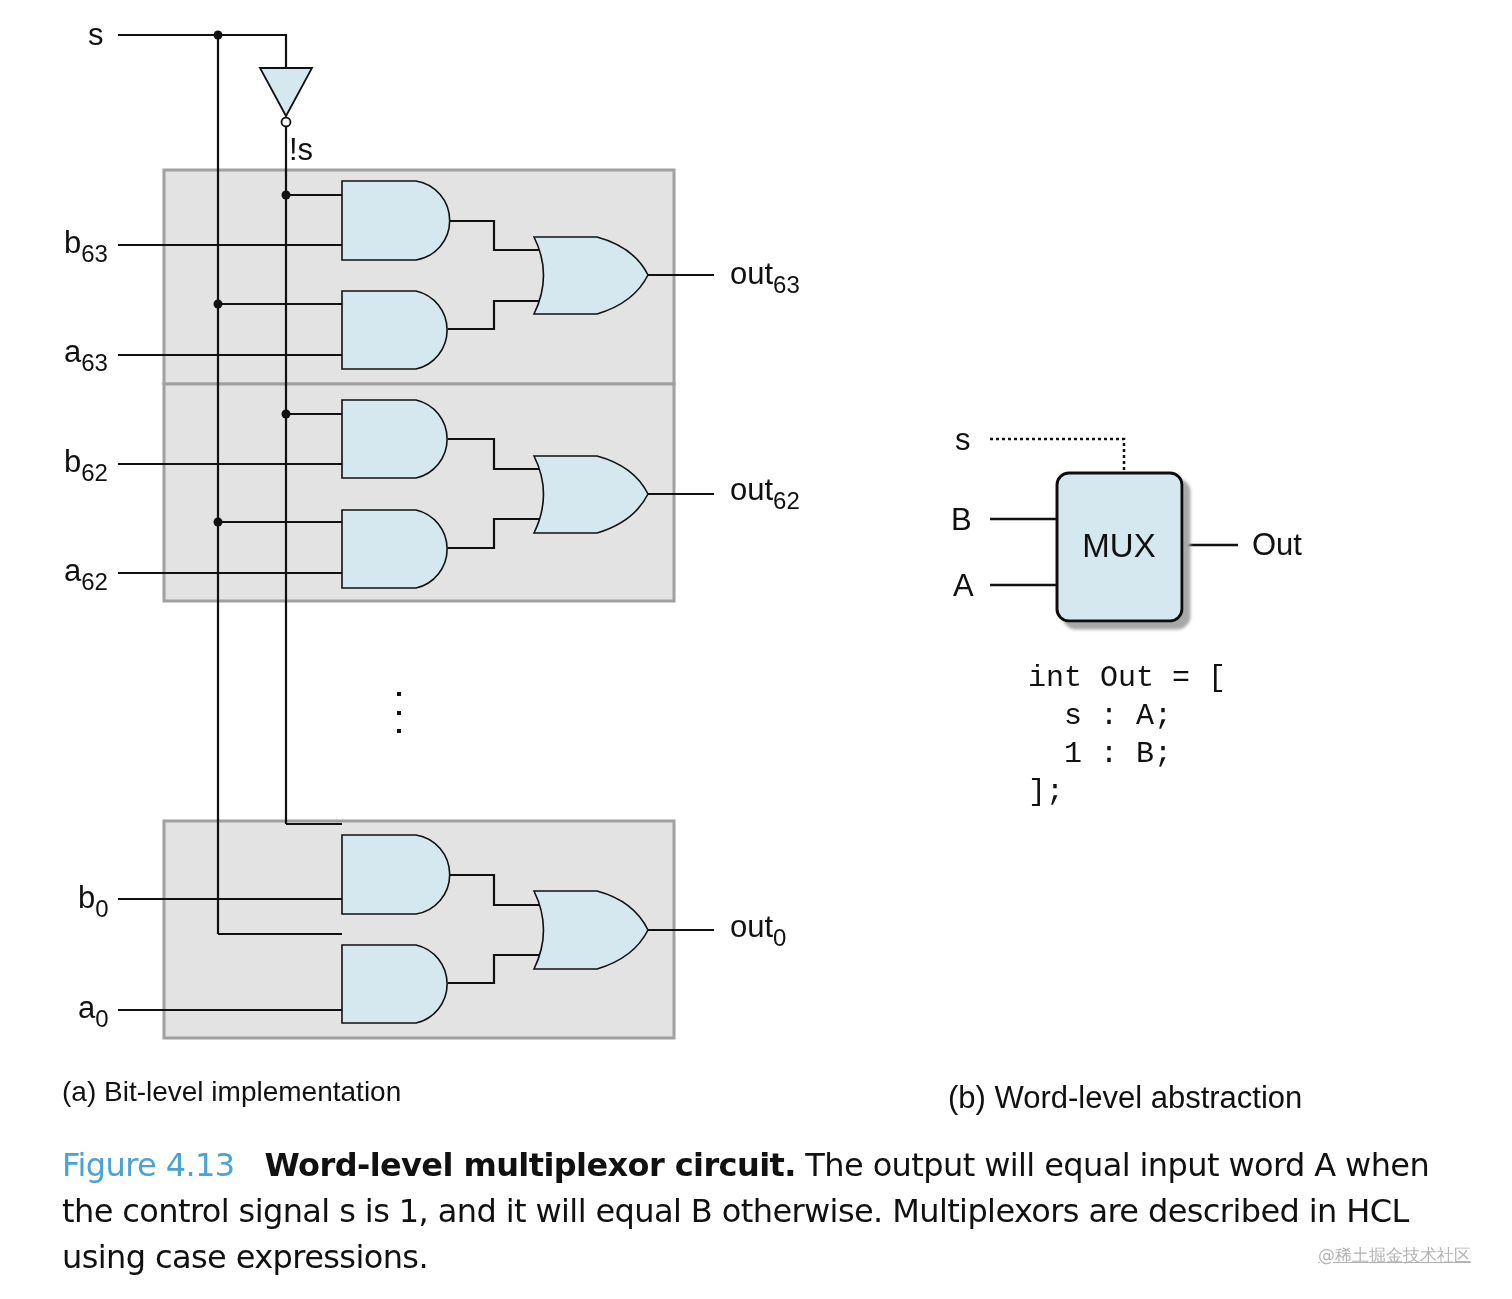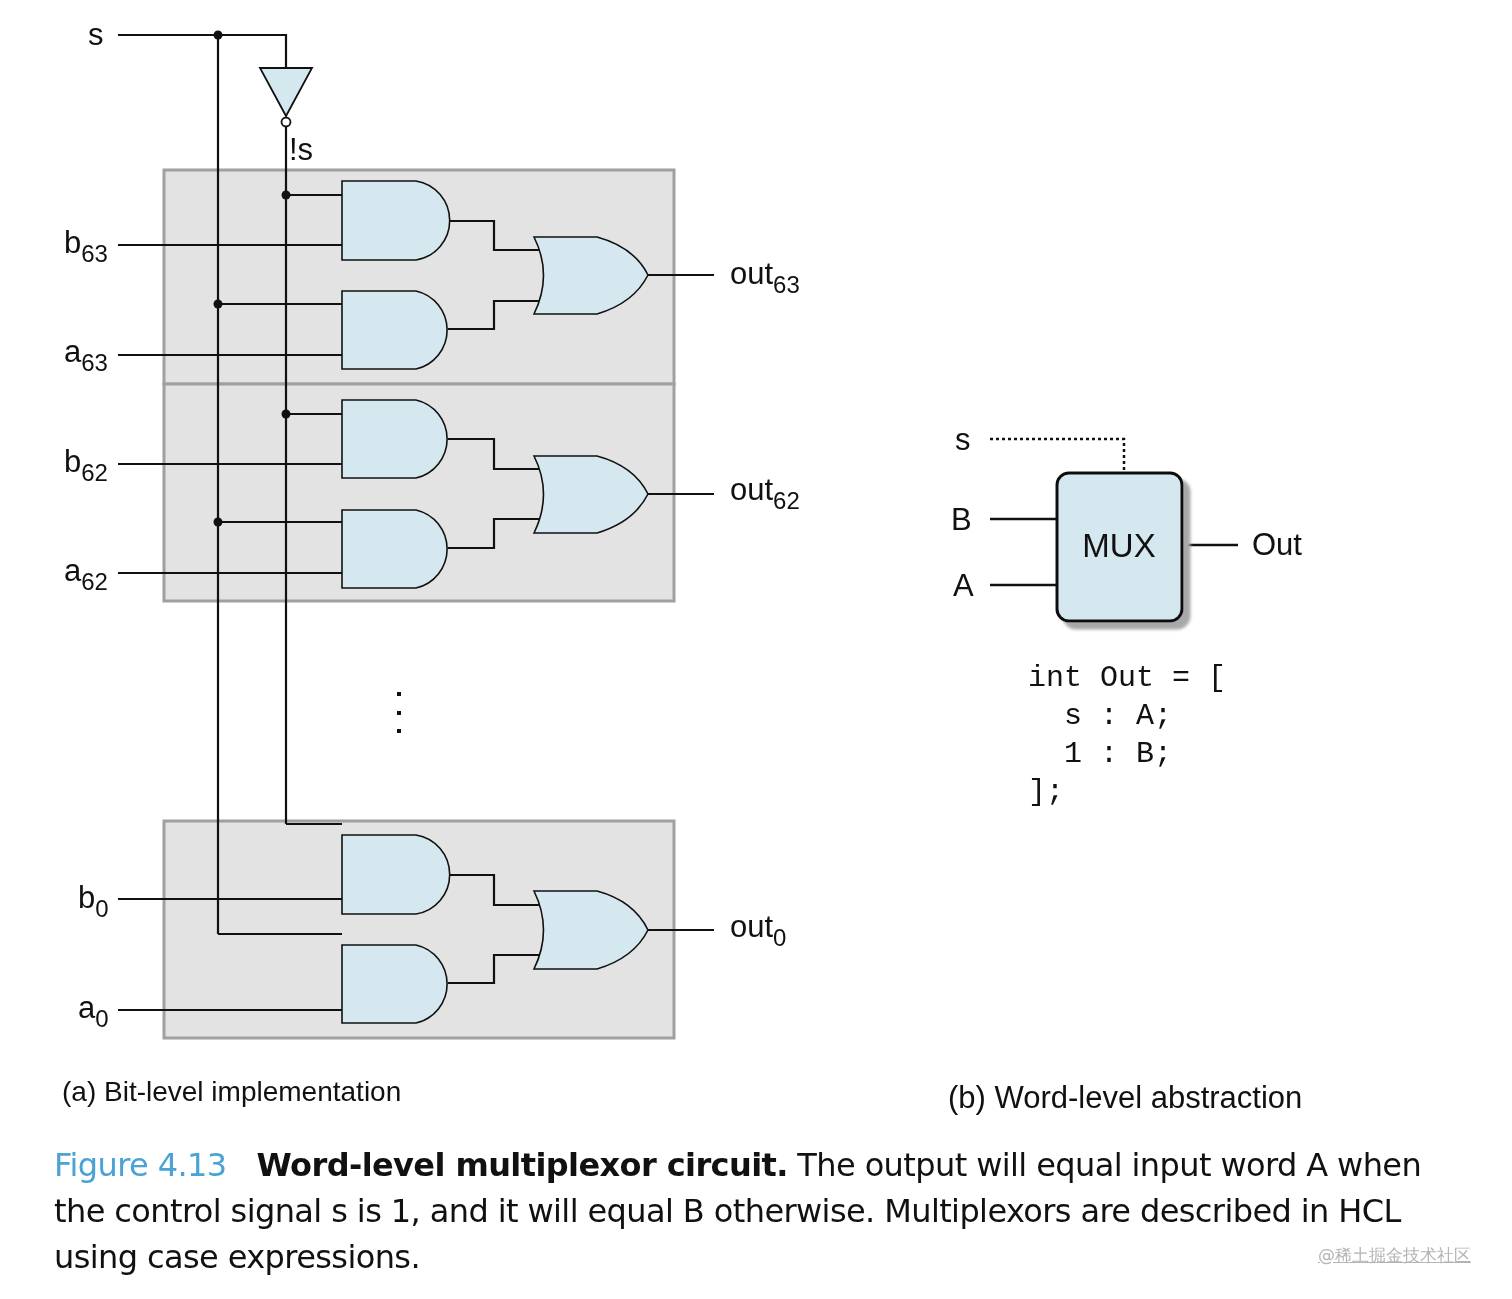--- a/index.html
+++ b/index.html
@@ -1,20 +1,20 @@
 <!DOCTYPE html>
 <html><head>
   <meta charset="utf-8">
   <style>
     html, body { margin: 0; padding: 0; background: #ffffff; }
     body { width: 1512px; height: 1299px; position: relative; overflow: hidden; font-family: "Liberation Sans", sans-serif; }
     svg.diagram { position: absolute; left: 0; top: 0; }
     .lbl { font-family: "Liberation Sans", sans-serif; fill: #111; }
     .mono { font-family: "Liberation Mono", monospace; fill: #111; }
-    .caption { position: absolute; left: 54px; top: 1142px; width: 1390px; font-family: "DejaVu Sans", sans-serif; font-size: 32px; line-height: 46px; color: #111; letter-spacing: -0.6px; }
+    .caption { position: absolute; left: 62px; top: 1142px; width: 1390px; font-family: "DejaVu Sans", sans-serif; font-size: 32px; line-height: 46px; color: #111; letter-spacing: -0.6px; }
     .caption .fig { color: #4aa3d4; margin-right: 30px; }
     .caption .bold { font-weight: bold; }
     .watermark { position: absolute; left: 1318px; top: 1244px; font-family: "DejaVu Sans", sans-serif; font-size: 17px; color: #b4b4b4; text-decoration: underline; }
     .sub-a { position: absolute; left: 62px; top: 1076px; font-family: "Liberation Sans", sans-serif; font-size: 28px; color: #111; }
     .sub-b { position: absolute; left: 948px; top: 1068px; font-family: "Liberation Sans", sans-serif; font-size: 31px; color: #111; margin-top: 12px; }
   </style>
 </head>
 <body>
 
 <svg class="diagram" width="1512" height="1299" viewBox="0 0 1512 1299" xmlns="http://www.w3.org/2000/svg">

